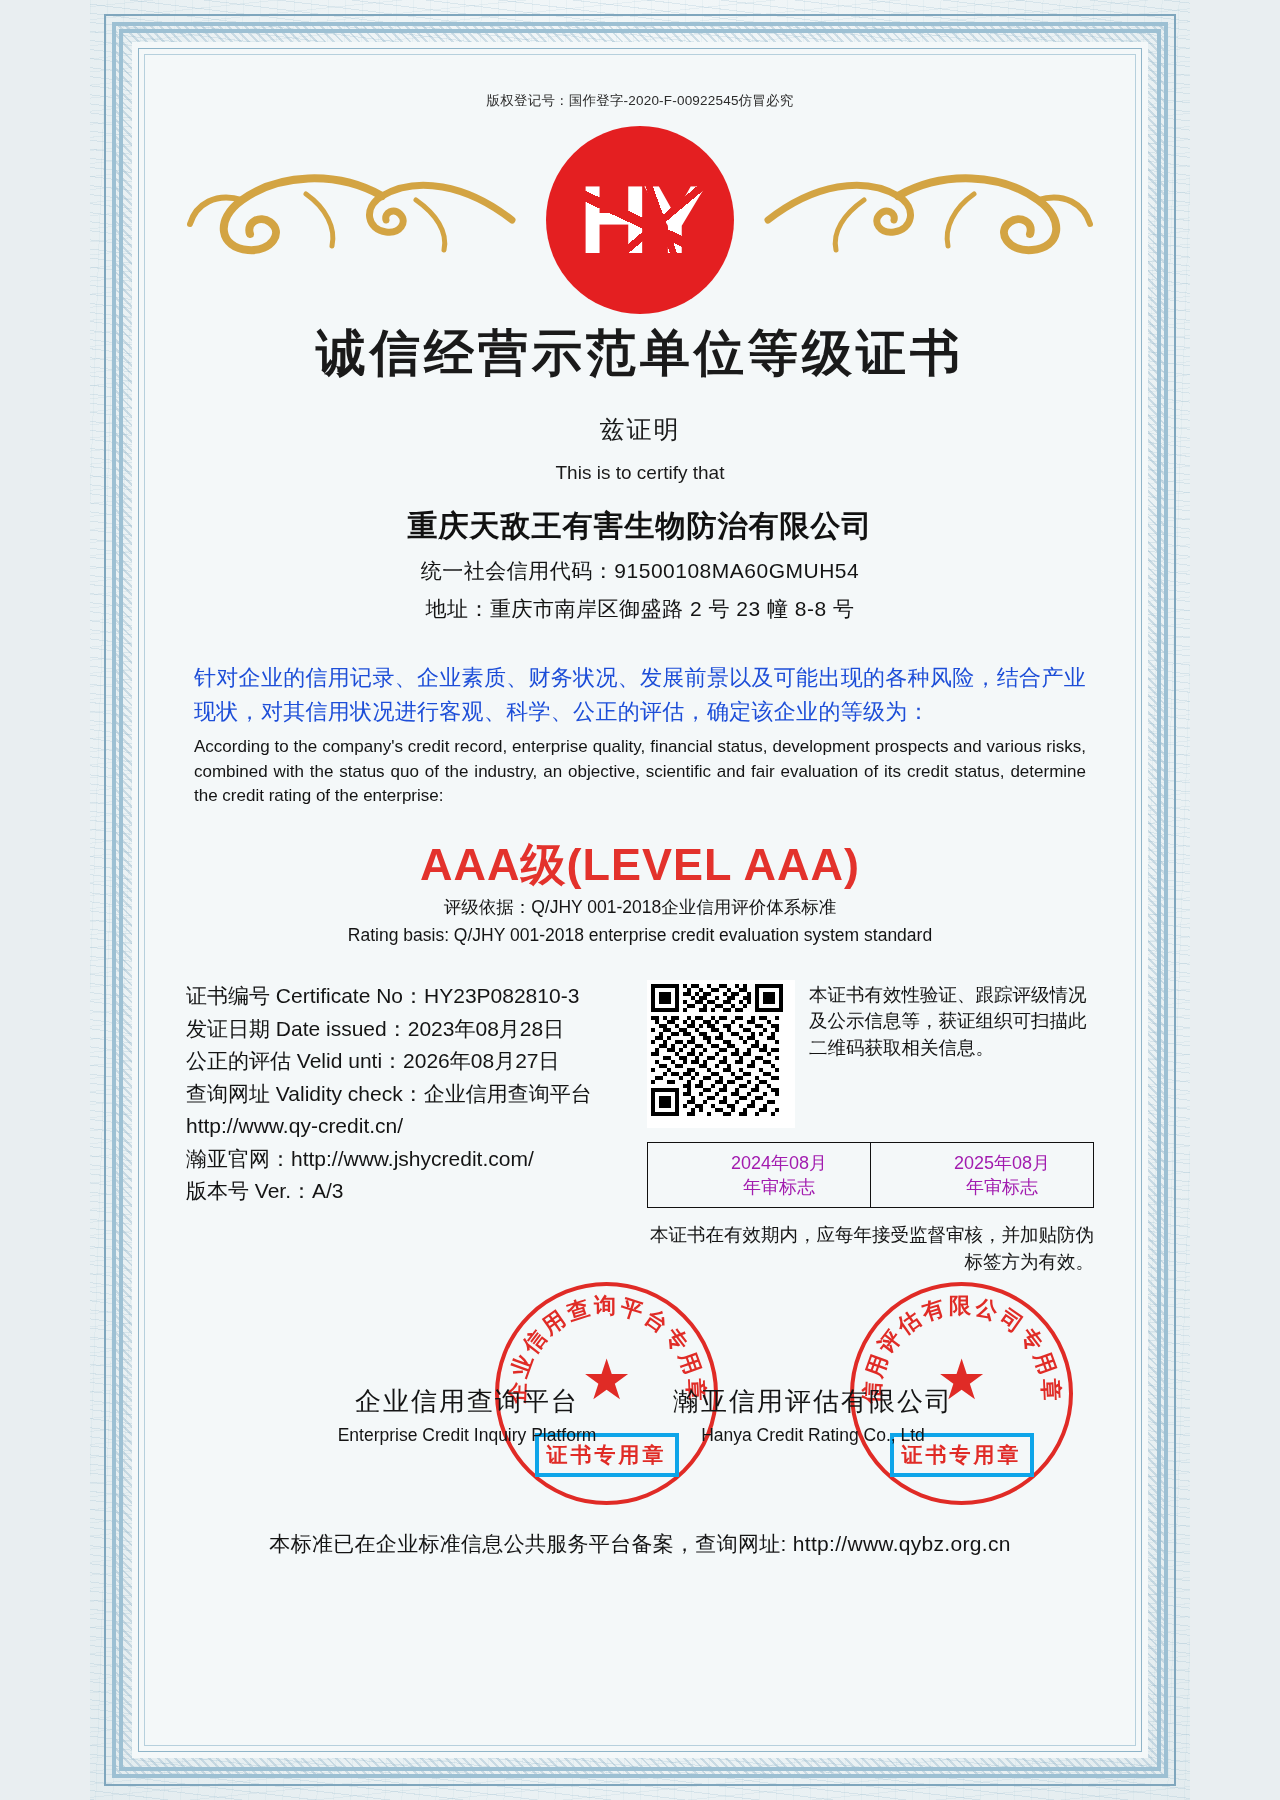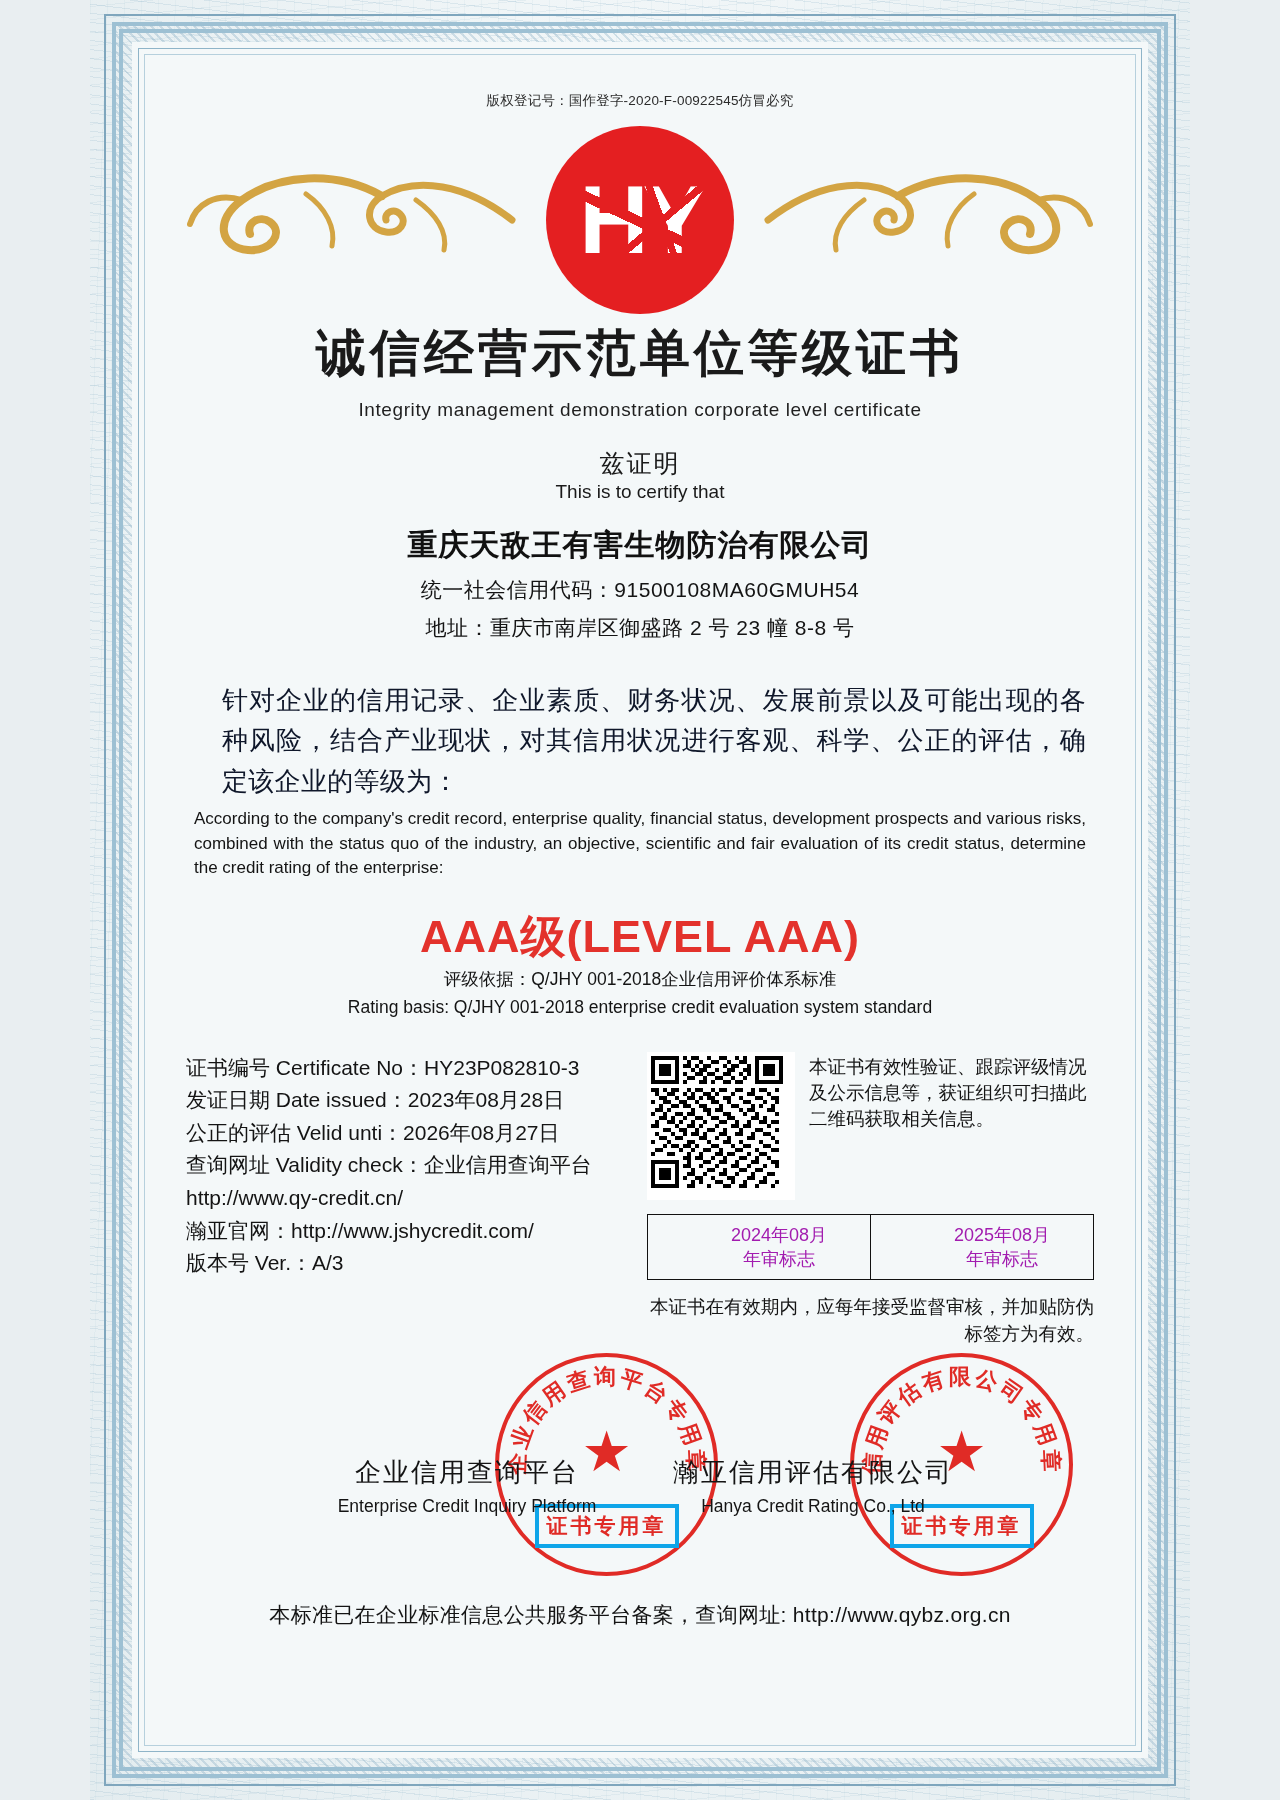--- a/index.html
+++ b/index.html
@@ -106,33 +106,33 @@
     text-align:center;
     font-size:19px;
     color:#1f1f1f;
     letter-spacing:.6px;
     margin-top:12px;
   }
   .certify-cn{
     text-align:center;font-size:25px;color:#1a1a1a;margin-top:26px;letter-spacing:2px;
   }
   .certify-en{
-    text-align:center;font-size:19px;color:#1a1a1a;margin-top:1px;
+    text-align:center;font-size:19px;color:#1a1a1a;margin-top:16px;
   }
   .company{
     text-align:center;font-size:30px;font-weight:700;color:#111;margin-top:22px;letter-spacing:1px;
   }
   .credit-code,.address{
     text-align:center;font-size:21px;color:#141414;margin-top:10px;letter-spacing:.5px;
   }
   .para{
     margin:38px 44px 0 44px;
   }
   .para-cn{
-    font-size:26px;color:#0f172a;line-height:1.55;text-align:justify;letter-spacing:.3px;margin-left:28px;
+    font-size:22px;color:#1d4ed8;line-height:1.55;text-align:justify;letter-spacing:.3px;
   }
   .para-en{
     font-size:17px;color:#141414;line-height:1.45;margin-top:6px;text-align:justify;
   }
   .level{
     text-align:center;
     color:#e3322c;
     font-size:45px;
     font-weight:700;
     margin-top:26px;
@@ -262,21 +262,20 @@
         <path d="M56 26 C30 18, 10 30, 4 50" fill="none" stroke="#d3a443" stroke-width="6" stroke-linecap="round"></path>
         <path d="M230 26 C250 40, 262 58, 258 76" fill="none" stroke="#d3a443" stroke-width="5" stroke-linecap="round"></path>
         <path d="M120 20 C140 34, 150 54, 146 72" fill="none" stroke="#d3a443" stroke-width="5" stroke-linecap="round"></path>
       </svg>
       <div class="logo-circle">
         <div class="logo-mark">HY</div>
       </div>
     </div>
 
     <div class="title-cn">诚信经营示范单位等级证书</div>
-    <div class="title-en">Integrity management demonstration corporate level certificate</div>
 
     <div class="certify-cn">兹证明</div>
     <div class="certify-en">This is to certify that</div>
 
     <div class="company">重庆天敌王有害生物防治有限公司</div>
     <div class="credit-code">统一社会信用代码：91500108MA60GMUH54</div>
     <div class="address">地址：重庆市南岸区御盛路 2 号 23 幢 8-8 号</div>
 
     <div class="para">
       <div class="para-cn">针对企业的信用记录、企业素质、财务状况、发展前景以及可能出现的各种风险，结合产业现状，对其信用状况进行客观、科学、公正的评估，确定该企业的等级为：</div>

